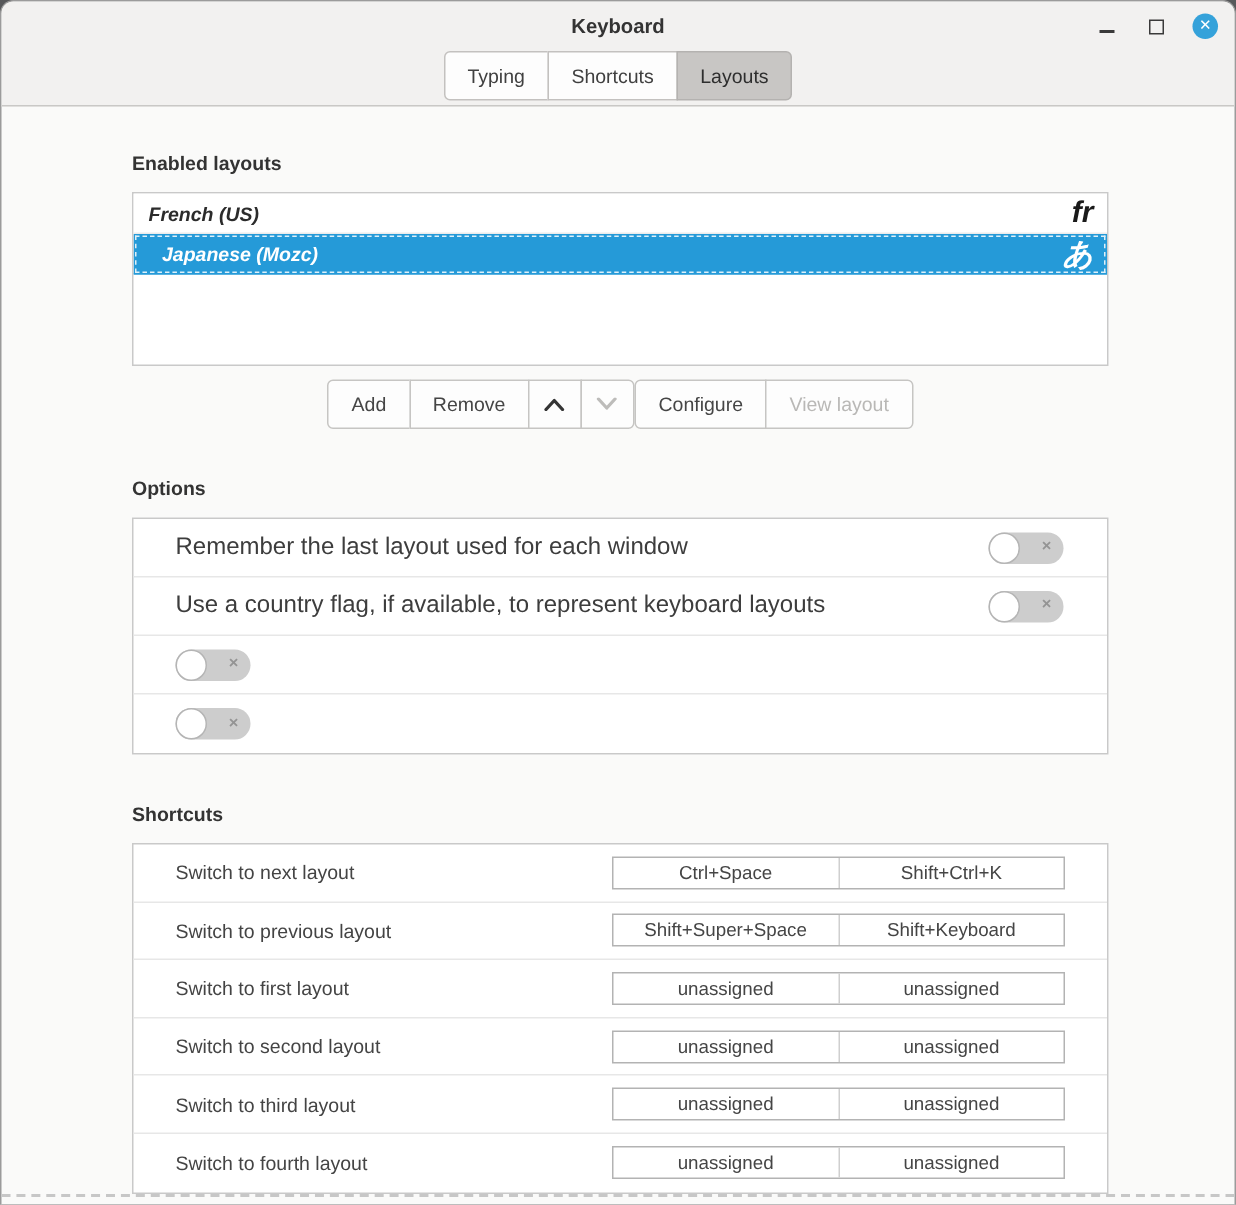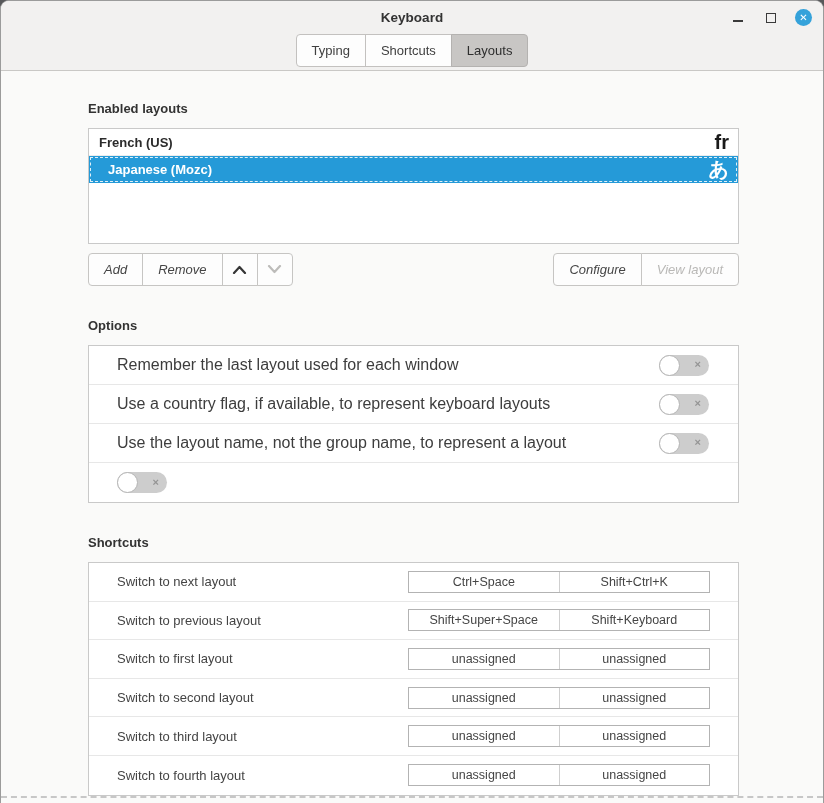--- a/index.html
+++ b/index.html
@@ -58,33 +58,34 @@
   .tab.active { background: #c8c6c4; border-color: #b4b2b0; color: #2e2e2e; }
   
   .content { padding: 30px 0 0 87px; }
   .section-title { font-size: 13px; font-weight: 700; color: #333; }
   .panel-width { width: 651px; }
   
   .listbox {
     margin-top: 12px; height: 116px;
     background: #fff; border: 1px solid #c9c9c9;
     overflow: hidden;
+    font-style: italic;
   }
   .layout-row {
     height: 27px; display: flex; align-items: center;
     padding: 0 9px 0 10px;
     border-bottom: 1px solid #ececec;
     background: #fff;
   }
   .layout-name { font-size: 13px; font-weight: 700; color: #2b2b2b; flex: 1; }
   .layout-badge { font-size: 20px; font-weight: 700; color: #1a1a1a; }
   .layout-row.selected { background: #259ad8; border-bottom-color: #259ad8; outline: 1px dashed rgba(255,255,255,.85); outline-offset: -2px; padding-left: 19px; }
   .layout-row.selected .layout-name, .layout-row.selected .layout-badge { color: #fff; }
   
-  .btnrow { margin-top: 9px; display: flex; justify-content: space-between; width: 651px; font-style: italic; }
+  .btnrow { margin-top: 9px; display: flex; justify-content: center; width: 651px; }
   .btn-group { display: flex; }
   .btn {
     height: 33px; background: #fdfdfd;
     border: 1px solid #c6c5c3;
     margin-left: -1px;
     font-size: 13px; color: #454545;
     display: flex; align-items: center; justify-content: center;
     padding: 0 15px;
   }
   .btn-group .btn:first-child { border-radius: 4px 0 0 4px; margin-left: 0; }
@@ -216,21 +217,20 @@
         </div>
       </div>
       <div class="opt-row">
         <span class="opt-label">Use a country flag, if available, to represent keyboard layouts</span>
         <div class="toggle">
           <span class="x-mark">×</span>
           <div class="knob"></div>
         </div>
       </div>
       <div class="opt-row">
-        <span class="opt-label">Use the layout name, not the group name, to represent a layout</span>
         <div class="toggle">
           <span class="x-mark">×</span>
           <div class="knob"></div>
         </div>
       </div>
       <div class="opt-row">
         <div class="toggle">
           <span class="x-mark">×</span>
           <div class="knob"></div>
         </div>

